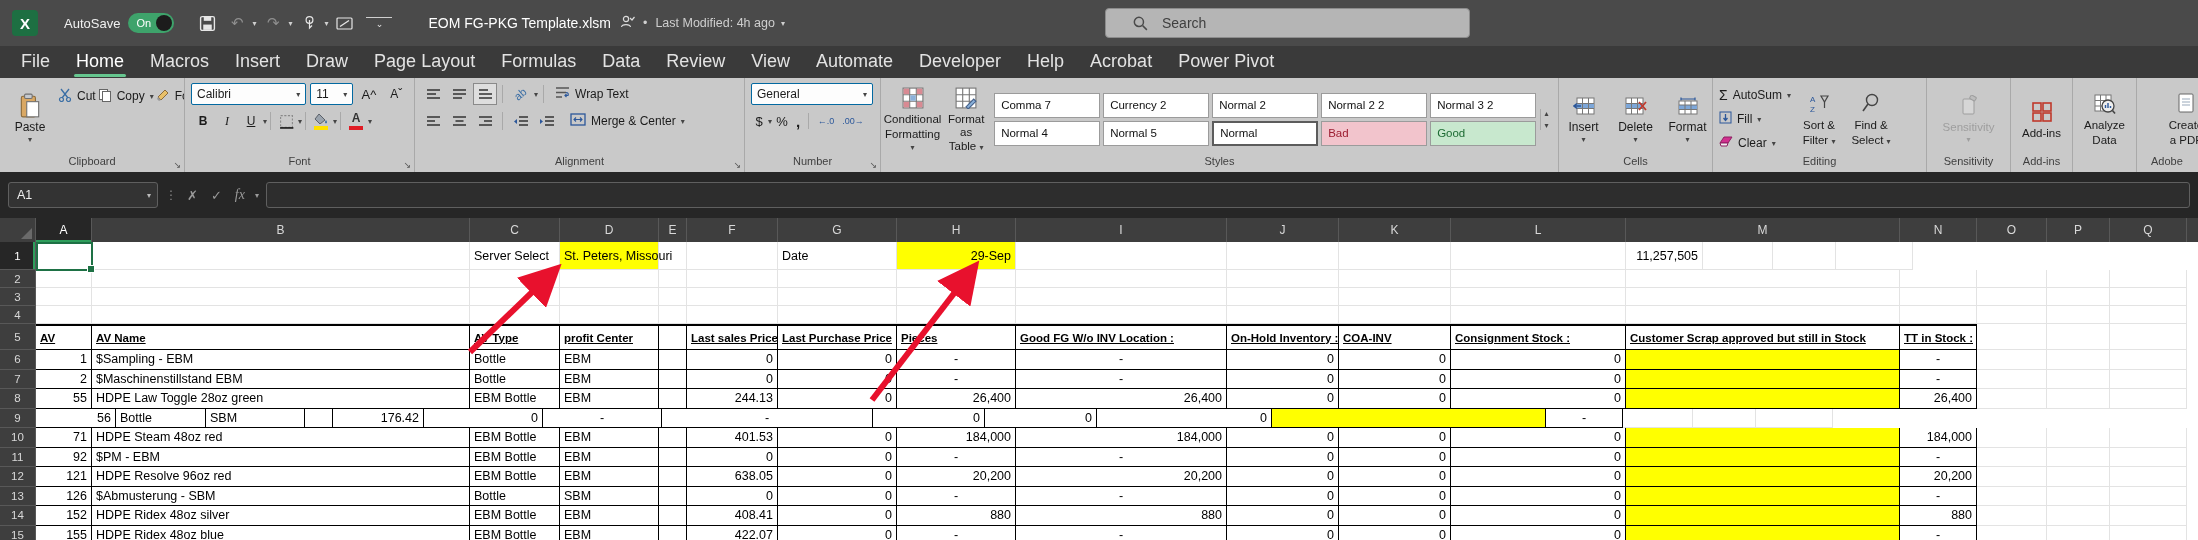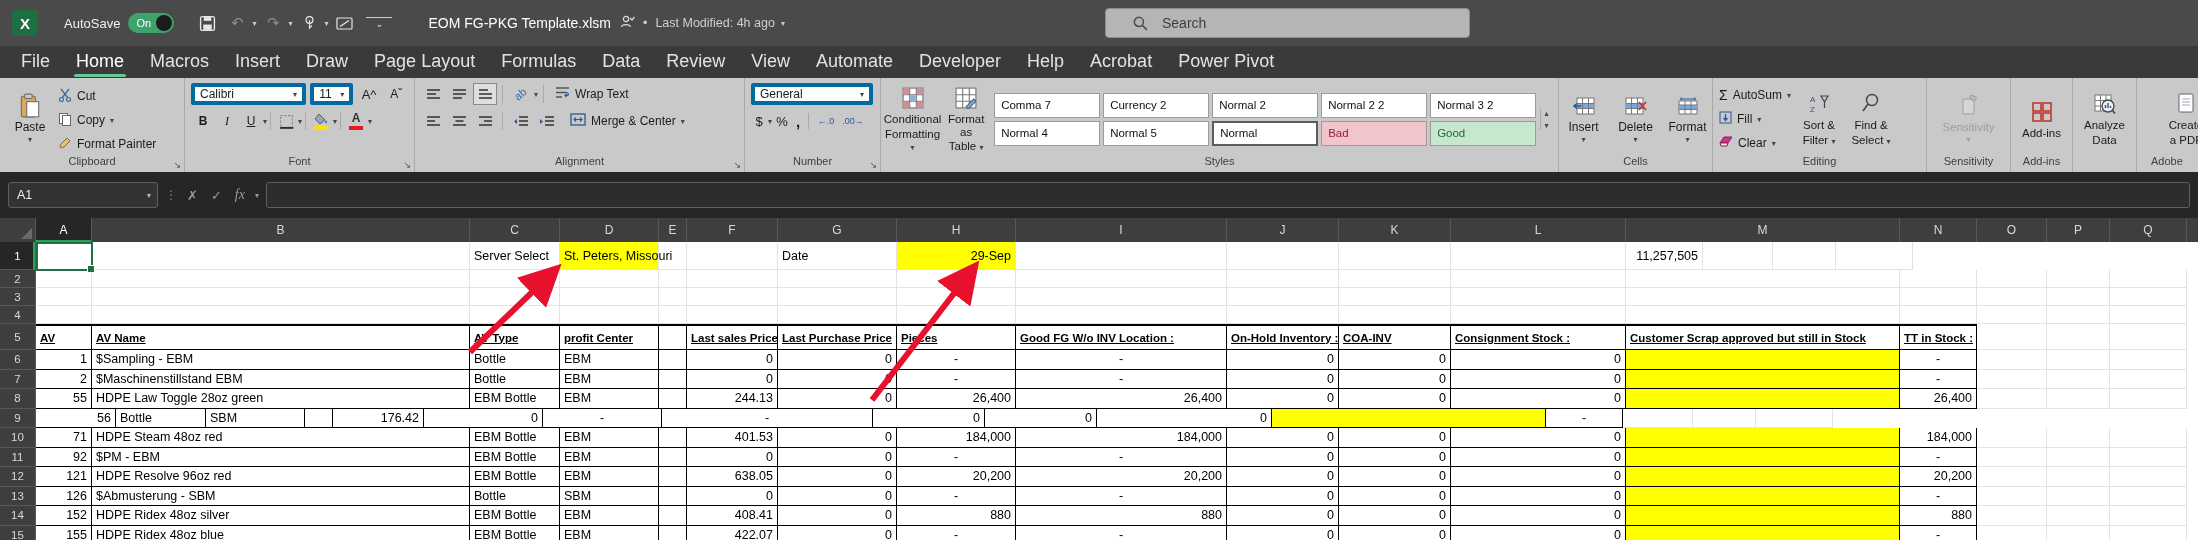--- a/index.html
+++ b/index.html
@@ -39,21 +39,21 @@
   .ribbon { height:94px; background:#c9c9c9; display:flex; color:#1b1b1b; font-size:12px; overflow:hidden; }
   .rgroup { position:relative; border-right:1px solid #a9a9a9; display:flex; flex-direction:column; flex:none; }
   .rg-body { flex:1; display:flex; padding:5px 6px 0 6px; gap:4px; overflow:hidden; }
   .rg-label { height:17px; text-align:center; font-size:11px; color:#3f3f3f; position:relative; }
   .launcher { position:absolute; right:3px; bottom:2px; font-size:9px; color:#555; }
   .bigbtn { display:flex; flex-direction:column; align-items:center; justify-content:center;
     gap:2px; min-width:48px; padding:1px 3px; text-align:center; line-height:1.1; }
   .bigbtn .ic { height:26px; display:flex; align-items:center; }
   .chev { font-size:8px; color:#444; }
   .smallrow { display:flex; align-items:center; gap:5px; height:22px; white-space:nowrap; }
-  .combo { background:#fdfdfd; border:4px solid #0369a1; border-radius:2px; height:22px;
+  .combo { background:#fdfdfd; border:1px solid #0369a1; border-radius:2px; height:22px;
     display:flex; align-items:center; padding:0 5px; gap:6px; }
   .combo .val { flex:1; }
   .iconbtn { width:24px; height:22px; display:flex; align-items:center; justify-content:center; gap:1px; }
   .colstack { display:flex; flex-direction:column; align-items:center; line-height:1; }
   .cbar { width:14px; height:4px; margin-top:1px; }
   .vline { width:1px; background:#a9a9a9; margin:2px 3px; }
   .gallery { display:grid; grid-template-columns:repeat(5,106px); grid-auto-rows:25px;
     gap:3px; align-content:center; }
   .gcell { background:#fff; border:1px solid #9b9b9b; font-size:11.5px; display:flex;
     align-items:center; padding-left:6px; color:#111; }
@@ -199,21 +199,21 @@
         <span class="ic">
           <svg width="22" height="26" viewBox="0 0 20 24">
               <rect x="2" y="3" width="13" height="19" rx="1.5" fill="#d9a864" stroke="#8a6a3a"></rect>
               <rect x="5" y="1" width="7" height="4" rx="1" fill="#c5c9cf" stroke="#707070"></rect>
               <rect x="7" y="8" width="11" height="14" fill="#fff" stroke="#707070"></rect>
             </svg>
         </span>
         <span>Paste</span>
         <span class="chev">▾</span>
       </div>
-      <div style="display:flex; flex-direction:column; justify-content:flex-start; gap:2px; padding-top:2px;">
+      <div style="display:flex; justify-content:flex-start; gap:2px; padding-top:2px;">
         <div class="smallrow">
           <span><svg width="14" height="14" viewBox="0 0 14 14">
                 <path d="M3 1 L10 10 M11 1 L4 10" stroke="#3a6ea5" stroke-width="1.3"></path>
                 <circle cx="3.5" cy="11.5" r="2" fill="none" stroke="#3a6ea5" stroke-width="1.2"></circle>
                 <circle cx="10.5" cy="11.5" r="2" fill="none" stroke="#3a6ea5" stroke-width="1.2"></circle>
               </svg></span>
           <span>Cut</span>
         </div>
         <div class="smallrow">
           <span><svg width="14" height="14" viewBox="0 0 14 14">

